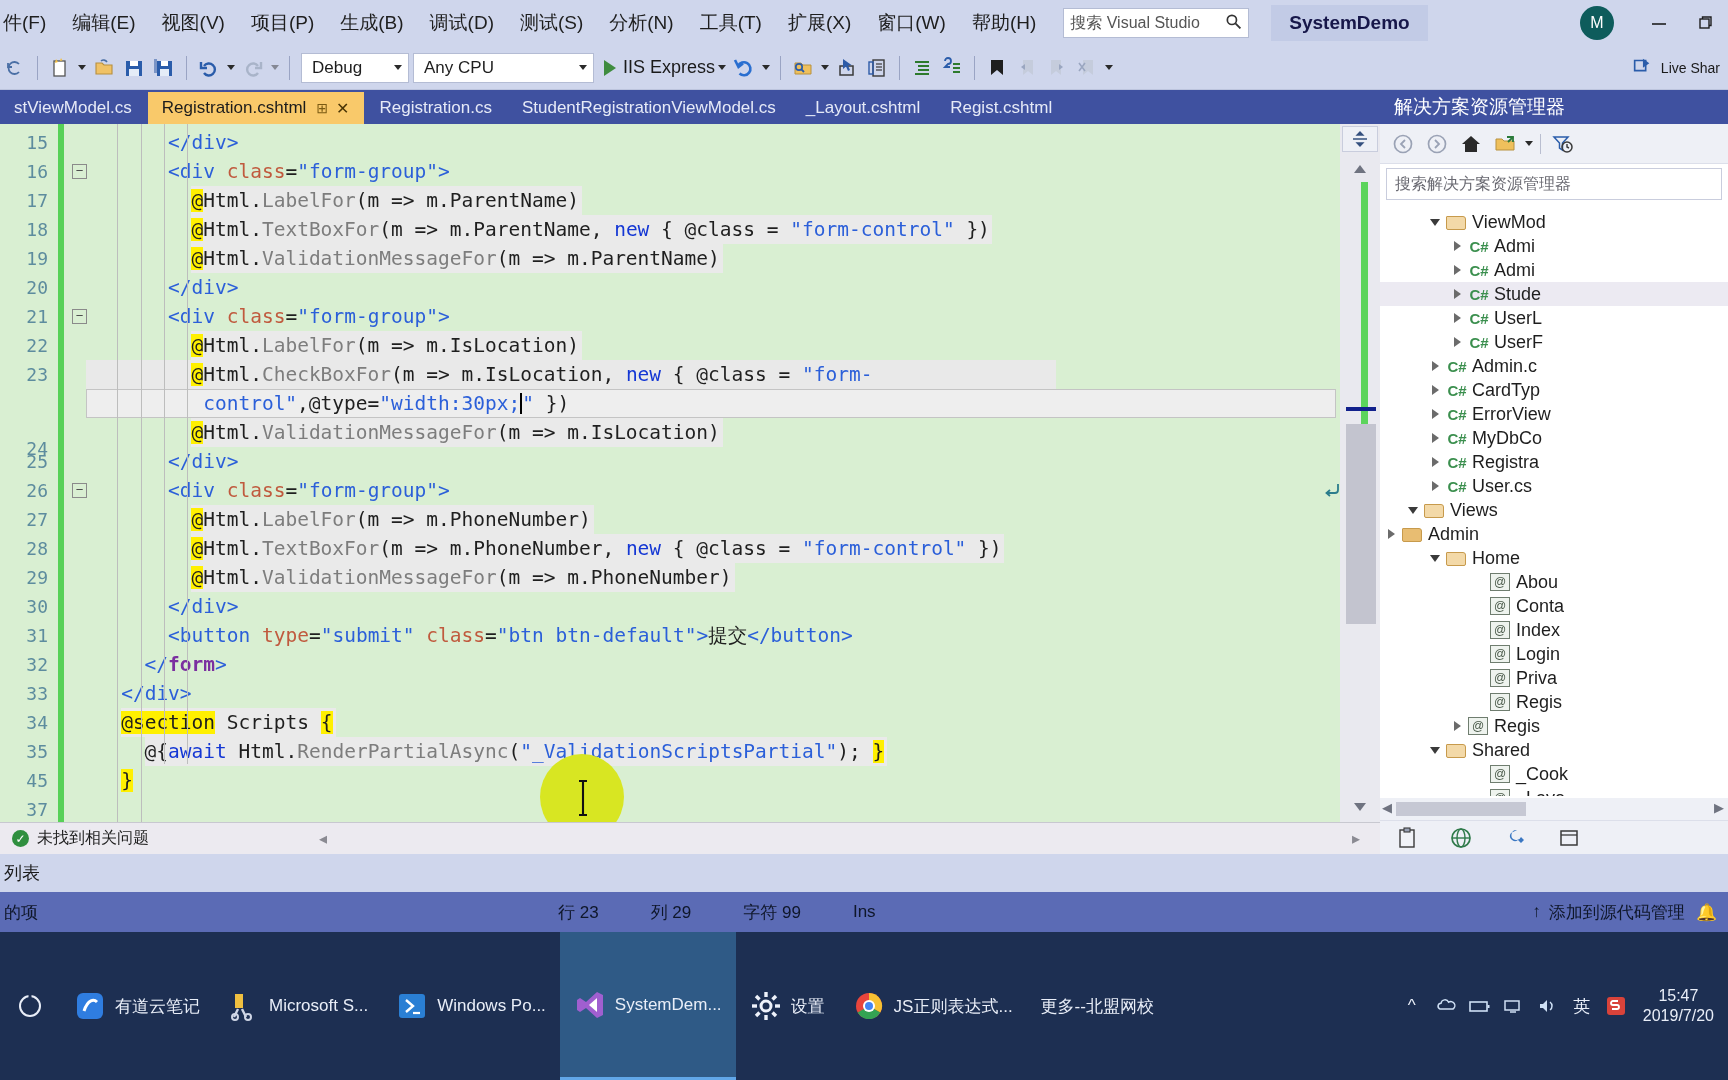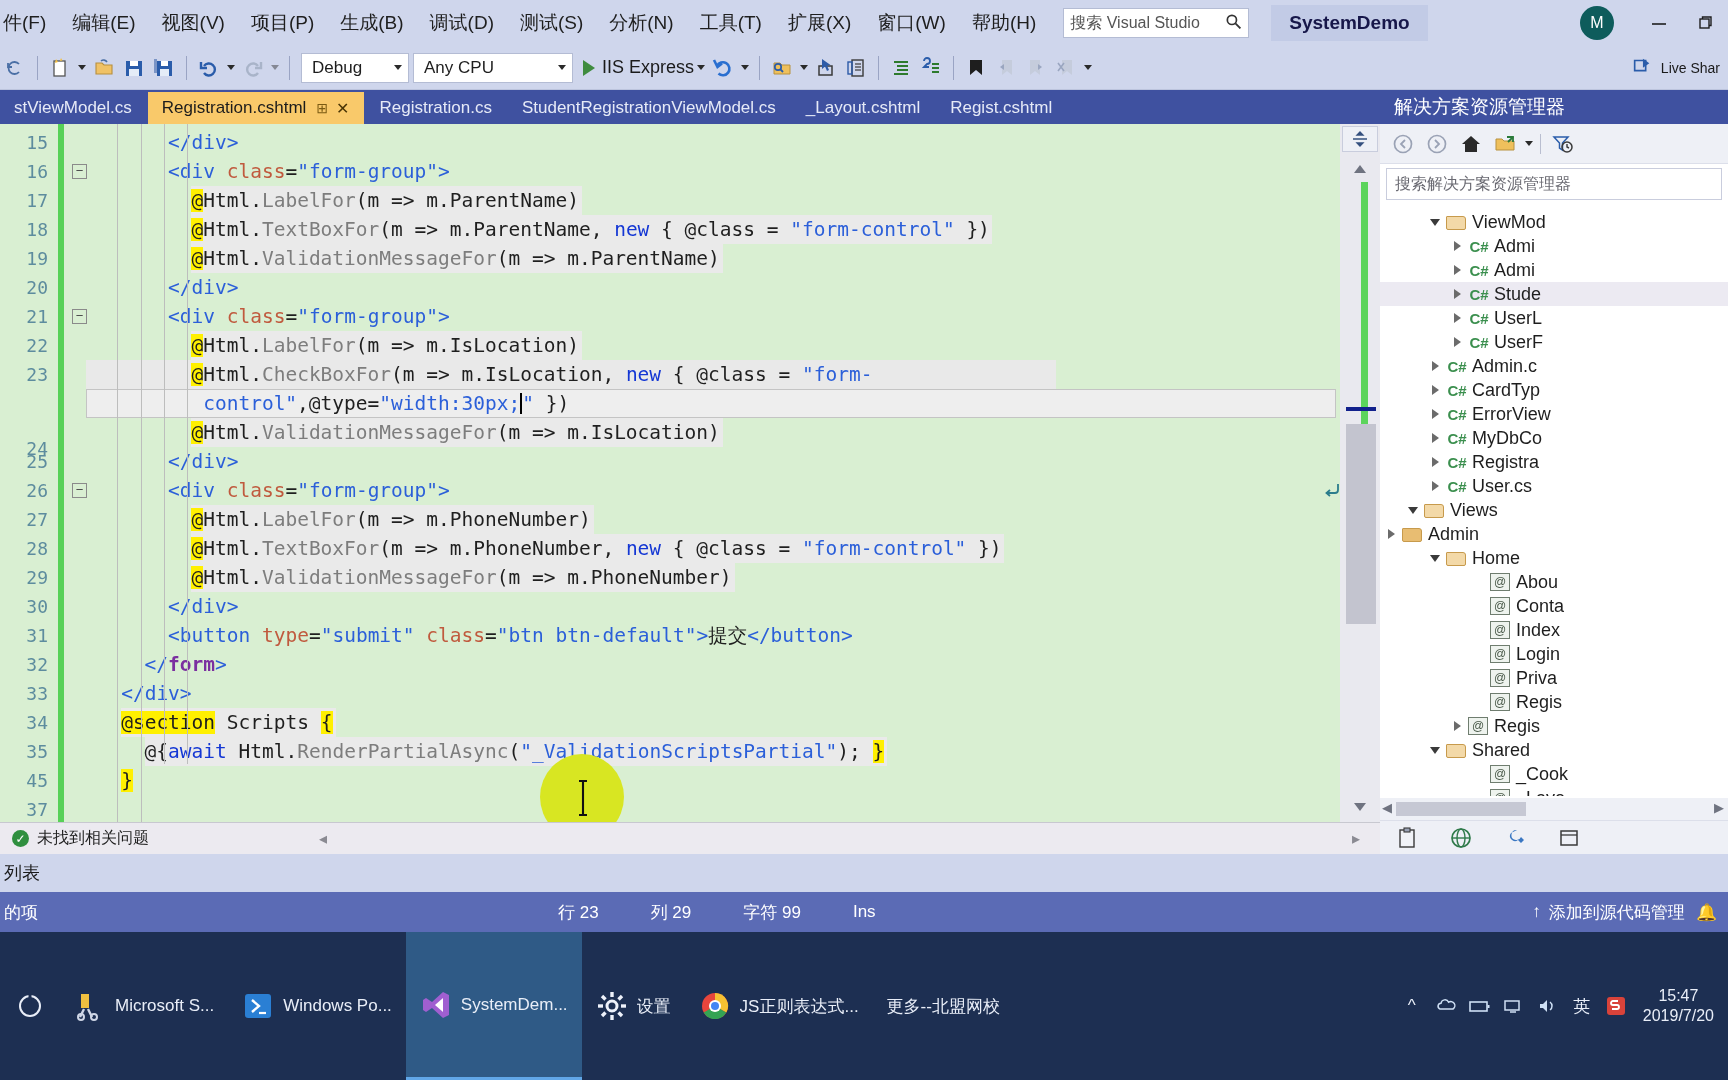--- a/index.html
+++ b/index.html
@@ -184,21 +184,21 @@
   .sb-ico { width: 54px; height: 34px; display:flex; align-items:center; justify-content:center; }
 
   
   .strip-list {
     position: absolute; left: 0; top: 854px; width: 1728px; height: 38px;
     background: #cfd6ec; display:flex; align-items:center;
     font-size: 18px; color:#1a1a1a; padding-left: 4px;
   }
   .statusbar {
     position: absolute; left: 0; top: 892px; width: 1728px; height: 40px;
-    background: #5b6bb5; color: #ffffff; display: flex; align-items: center;
+    background: #5b6bb5; color: #0f172a; display: flex; align-items: center;
     font-size: 17px;
   }
   .sb-left { margin-left: 4px; }
   .sb-cell { margin-left: 52px; white-space: nowrap; }
   .sb-right { margin-left:auto; display:flex; align-items:center; margin-right: 10px; }
 
   
   .taskbar {
     position: absolute; left: 0; top: 932px; width: 1728px; height: 148px;
     background: #1d2f52; display: flex; align-items: center;
@@ -312,21 +312,21 @@
           <path d="M19 5 L19 11 L13 11" fill="none" stroke="#a9b4c9" stroke-width="2.4"></path>
         </svg>
     </div>
     <div class="tb-caret" style="opacity:.45"></div>
     <div class="tb-sep"></div>
 
     <div class="combo" style="width:108px">
       <span class="cv">Debug</span>
       <span class="cc"></span>
     </div>
-    <div class="combo" style="width:160px">
+    <div class="combo" style="width:181px">
       <span class="cv">Any CPU</span>
       <span class="cc"></span>
     </div>
 
     <div class="run-btn">
       <span class="run-tri"></span>
       <span class="tb-lbl">IIS Express</span>
     </div>
     <div class="tb-caret"></div>
     <div class="tb-ico">
@@ -831,20 +831,29 @@
     <div class="tb-start">
       <svg width="26" height="26" viewBox="0 0 26 26">
           <circle cx="13" cy="13" r="10" fill="none" stroke="#e9eef8" stroke-width="2"></circle>
           <line x1="13" y1="2" x2="13" y2="11" stroke="#1d2f52" stroke-width="3"></line>
         </svg>
     </div>
     <div id="taskitems" style="display:flex; height:100%; align-items:center;">
         <div class="tk-item">
           <span class="tk-ico">
             <svg width="30" height="30" viewBox="0 0 30 30">
+              <rect x="2" y="2" width="26" height="26" rx="6" fill="#2f7de0"></rect>
+              <path d="M9 20 C13 8, 19 8, 22 11" stroke="#fff" stroke-width="3" fill="none"></path>
+            </svg>
+          </span>
+          <span class="tk-label">有道云笔记</span>
+        </div>
+        <div class="tk-item">
+          <span class="tk-ico">
+            <svg width="30" height="30" viewBox="0 0 30 30">
               <rect x="6" y="3" width="8" height="14" fill="#f0c040"></rect>
               <path d="M9 18 l-4 8 M13 18 l4 8" stroke="#cfd6e6" stroke-width="2.4"></path>
               <circle cx="6" cy="26" r="3" fill="none" stroke="#cfd6e6" stroke-width="2"></circle>
               <circle cx="19" cy="26" r="3" fill="none" stroke="#cfd6e6" stroke-width="2"></circle>
             </svg>
           </span>
           <span class="tk-label">Microsoft S...</span>
         </div>
         <div class="tk-item">
           <span class="tk-ico">

